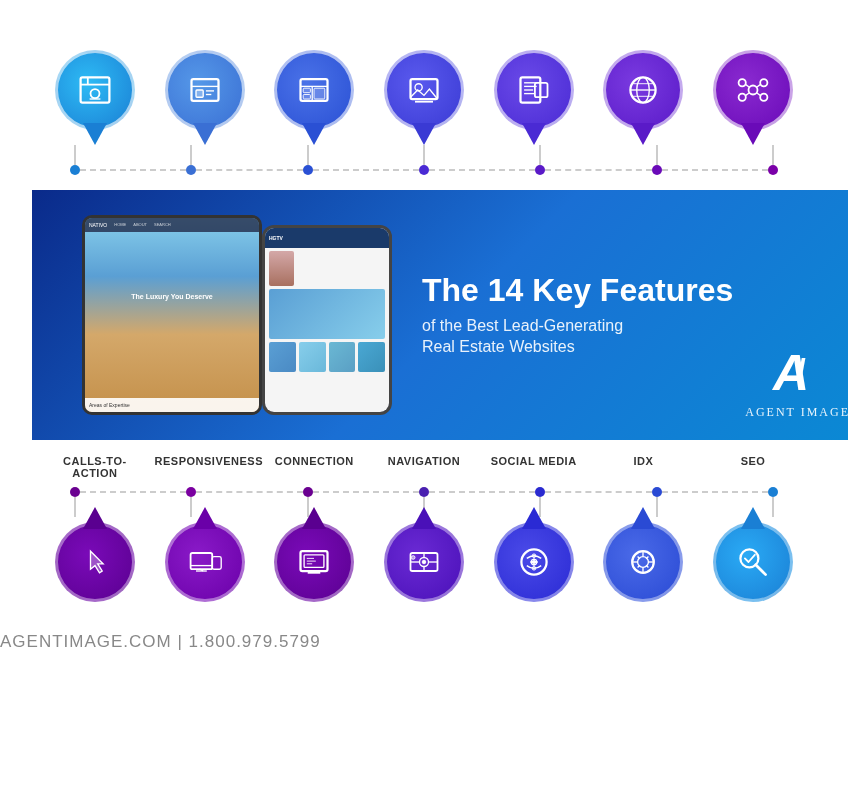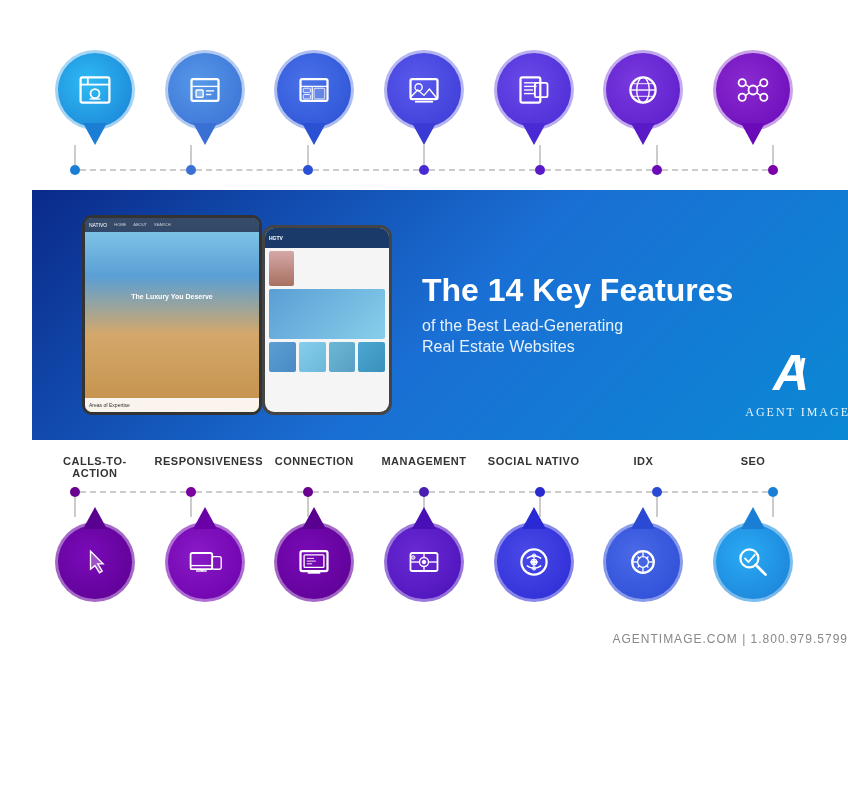--- a/index.html
+++ b/index.html
@@ -396,22 +396,22 @@
     
     .icon-svg {
       width: 36px;
       height: 36px;
       fill: none;
       stroke: white;
       stroke-width: 2;
     }
 
     .footer-text {
-      text-align: right;
-      font-size: 12px;
+      text-align: left;
+      font-size: 17px;
       color: #888;
       padding: 20px 0 15px;
       letter-spacing: 1px;
     }
 
     .top-spacer { height: 20px; }
   </style>
 </head>
 <body>
 
@@ -586,22 +586,22 @@
     <span class="logo-text">AGENT IMAGE</span>
   </div>
 </div>
 
 <div class="bottom-section">
 
   <div class="bottom-label-row">
     <span class="label-item">CALLS-TO-ACTION</span>
     <span class="label-item">RESPONSIVENESS</span>
     <span class="label-item">CONNECTION</span>
-    <span class="label-item">MANAGEMENT</span>
-    <span class="label-item">SOCIAL NATIVO</span>
+    <span class="label-item">NAVIGATION</span>
+    <span class="label-item">SOCIAL MEDIA</span>
     <span class="label-item">IDX</span>
     <span class="label-item">SEO</span>
   </div>
 
   <div class="bottom-dot-line-container">
     <div class="bottom-dot-node" style="background:#6a0090;"></div>
     <div class="dot-line"></div>
     <div class="bottom-dot-node" style="background:#7a00a0;"></div>
     <div class="dot-line"></div>
     <div class="bottom-dot-node" style="background:#6a0090;"></div>

